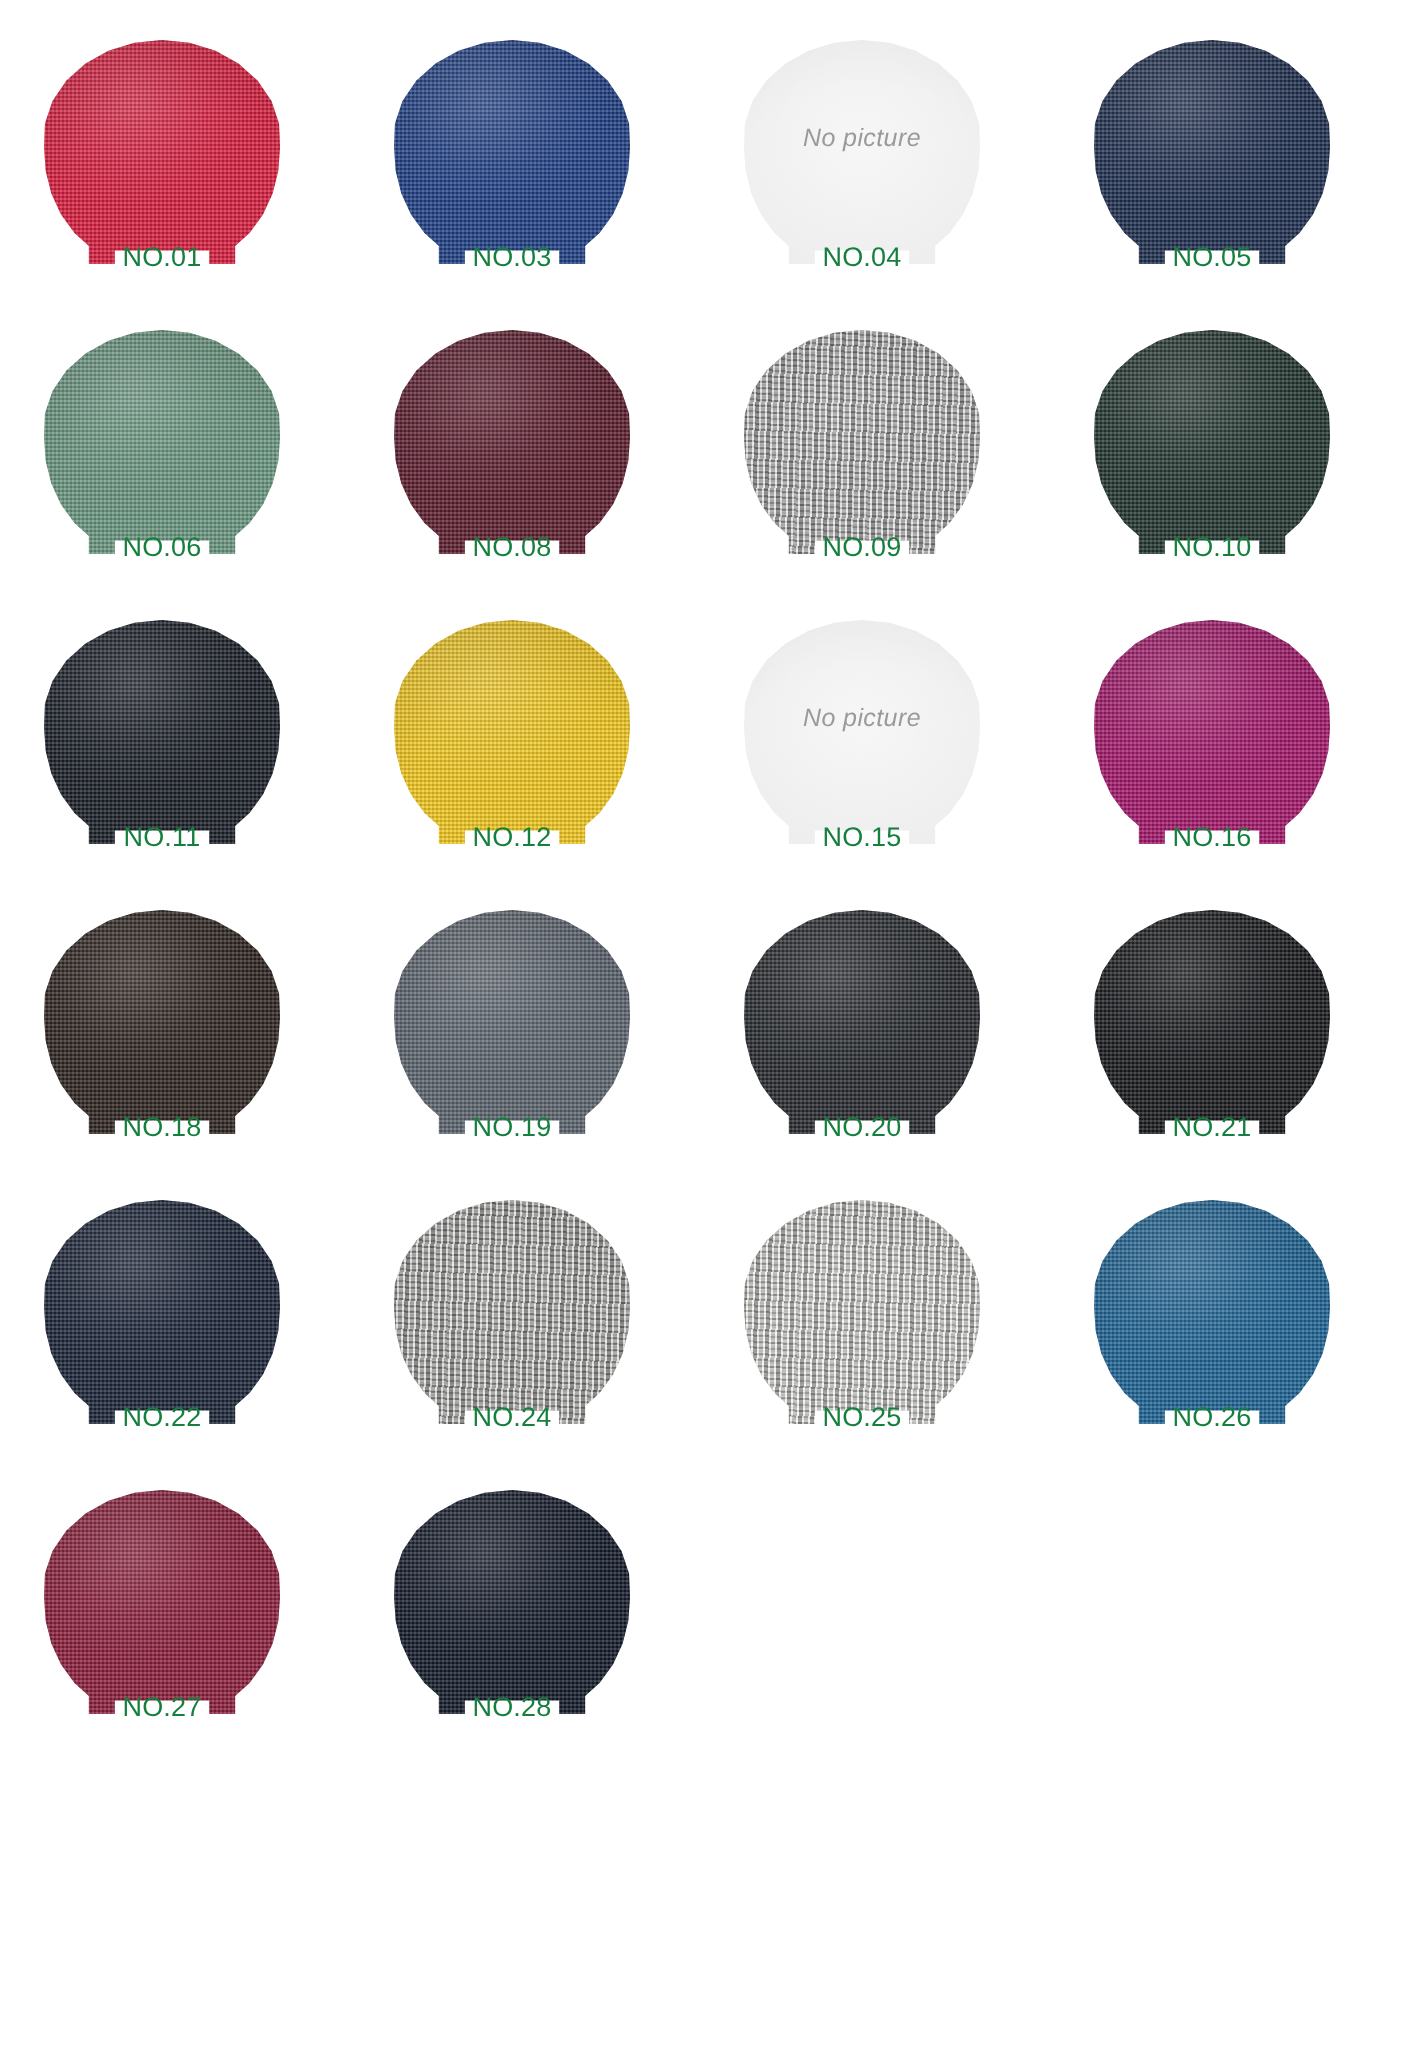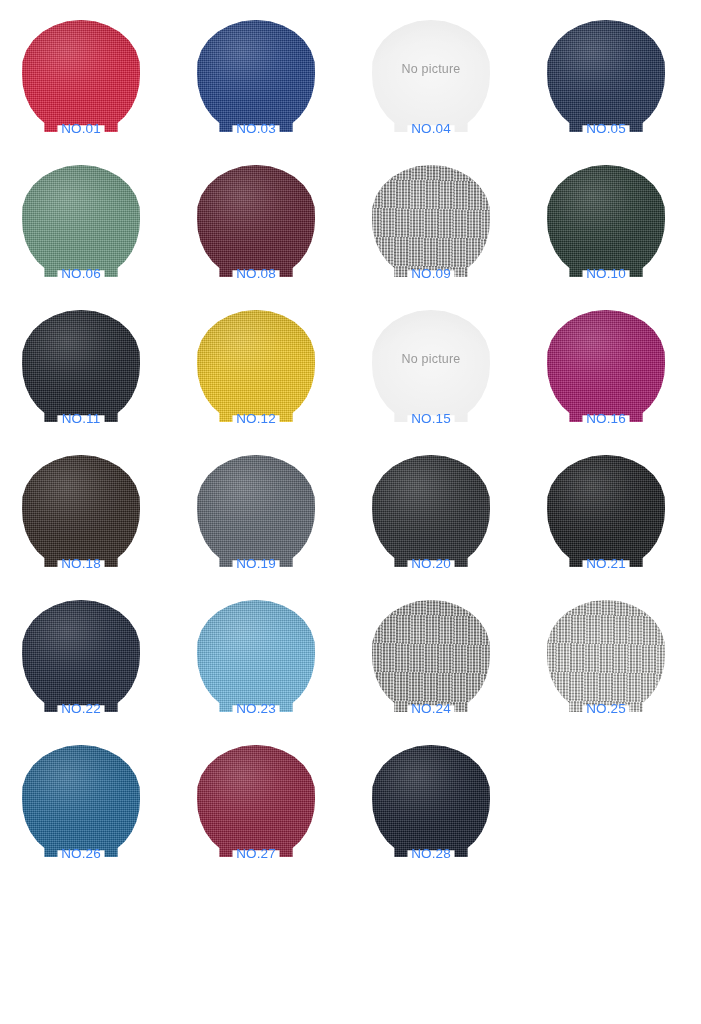--- a/index.html
+++ b/index.html
@@ -53,20 +53,21 @@
         3.1% 68.5%, 0.7% 58.4%, 0% 47.9%, 0.4% 37.3%,
         3.6% 27.2%, 9.5% 18.1%, 17.6% 10.5%, 27.3% 4.8%, 38.3% 1.2%);
     clip-path: polygon(
         50% 0%, 61.7% 1.2%, 72.7% 4.8%, 82.4% 10.5%, 90.5% 18.1%,
         96.4% 27.2%, 99.6% 37.3%, 100% 47.9%, 99.3% 58.4%, 96.9% 68.5%,
         92.8% 77.9%, 87.1% 86.2%, 81.0% 92.0%, 81.0% 100%,
         70.0% 100%, 70.0% 94.0%, 30.0% 94.0%, 30.0% 100%,
         19.0% 100%, 19.0% 92.0%, 12.9% 86.2%, 7.2% 77.9%,
         3.1% 68.5%, 0.7% 58.4%, 0% 47.9%, 0.4% 37.3%,
         3.6% 27.2%, 9.5% 18.1%, 17.6% 10.5%, 27.3% 4.8%, 38.3% 1.2%);
+    font-style: italic;
   }
 
   
   .swatch-disc.tex-weave::after {
     content: "";
     position: absolute;
     inset: 0;
     background-image:
       repeating-linear-gradient(0deg,
         rgba(255,255,255,0.13) 0px, rgba(255,255,255,0.13) 1px,
@@ -134,21 +135,21 @@
   }
 
   
   .swatch-label {
     position: absolute;
     left: 16px;
     width: 118px;
     top: 109px;
     text-align: center;
     font-size: 13.5px;
-    color: #3b82f6;
+    color: #15803d;
     letter-spacing: 0.1px;
     white-space: nowrap;
   }
 </style>
 </head>
 <body>
 
 <div id="swatch-grid">
     <div class="swatch-cell">
       <div class="swatch-disc tex-weave" style="background-color: rgb(217, 30, 63);">
@@ -248,26 +249,20 @@
       </div>
       <div class="swatch-label">NO.21</div>
     </div>
     <div class="swatch-cell">
       <div class="swatch-disc tex-weave" style="background-color: rgb(27, 36, 56);">
         <div class="shade"></div>
       </div>
       <div class="swatch-label">NO.22</div>
     </div>
     <div class="swatch-cell">
-      <div class="swatch-disc tex-weave" style="background-color: rgb(114, 185, 224);">
-        <div class="shade"></div>
-      </div>
-      <div class="swatch-label">NO.23</div>
-    </div>
-    <div class="swatch-cell">
       <div class="swatch-disc tex-heather" style="background-color: rgb(180, 180, 178);">
         <div class="shade"></div>
       </div>
       <div class="swatch-label">NO.24</div>
     </div>
     <div class="swatch-cell">
       <div class="swatch-disc tex-heather" style="background-color: rgb(226, 226, 222);">
         <div class="shade"></div>
       </div>
       <div class="swatch-label">NO.25</div>

